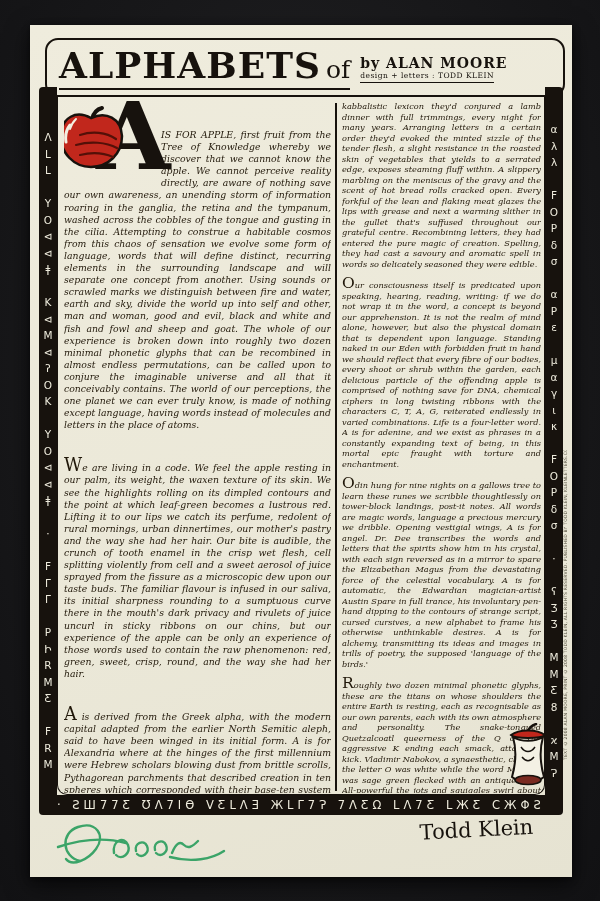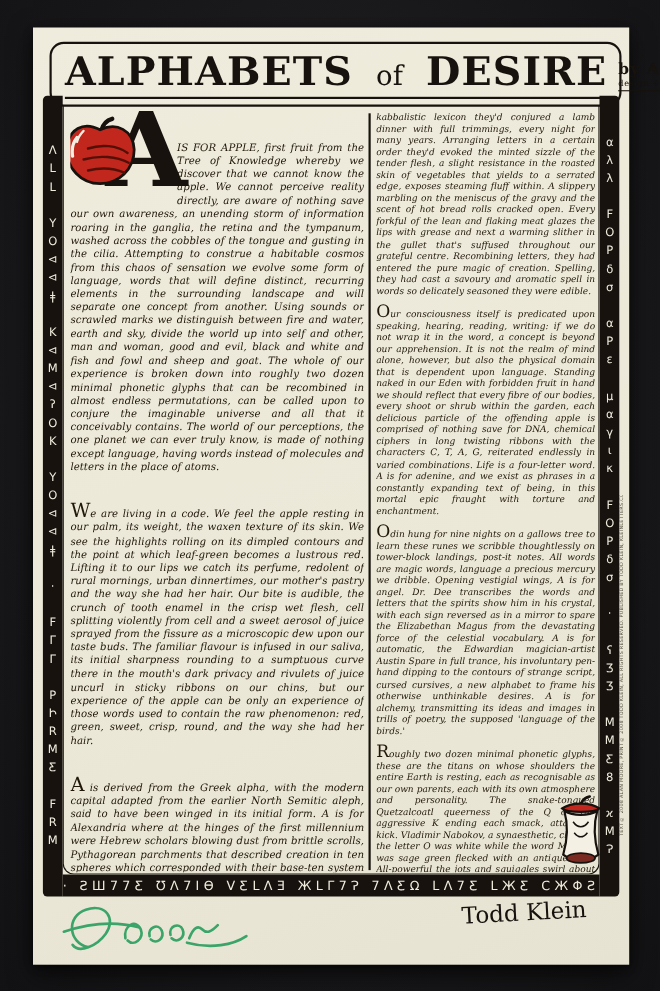--- a/index.html
+++ b/index.html
@@ -15,21 +15,21 @@
   }
   
   .title-frame{
     position:absolute;left:15px;top:13px;width:520px;height:59px;
     border:2px solid #17120d;border-radius:13px;
     display:flex;align-items:center;box-sizing:border-box;padding:2px 10px 0 12px;
   }
   .title-main{
     color:#17120d;white-space:nowrap;line-height:1;
     border-bottom:2px solid #17120d;padding-bottom:5px;
-    display:flex;align-items:baseline;gap:21px;
+    display:flex;align-items:baseline;gap:5px;
   }
   .t-word{font-size:36px;letter-spacing:1px;font-weight:bold;font-family:"DejaVu Serif",serif;}
   .t-of{font-size:25px;}
   .title-credits{margin-left:10px;color:#17120d;display:flex;flex-direction:column;align-items:flex-start;}
   .t-by{font-size:14px;font-weight:bold;letter-spacing:1px;white-space:nowrap;}
   .t-credit{font-size:7.5px;letter-spacing:.5px;border-bottom:1.5px solid #17120d;padding-bottom:2px;white-space:nowrap;}
   
   .band{background:#17120d;color:#efecdd;position:absolute;overflow:hidden;font-family:"DejaVu Sans",sans-serif;}
   .band-v{
     width:18px;top:62px;height:728px;
@@ -84,21 +84,20 @@
 </style>
 </head>
 <body>
 
 <div class="poster">
 
   <div class="title-frame">
     <div class="title-main">
       <span class="t-word">ALPHABETS</span>
       <span class="t-of">of</span>
-      <span class="t-word">DESIRE</span>
     </div>
     <div class="title-credits">
       <span class="t-by">by ALAN MOORE</span>
       <span class="t-credit">design + letters : TODD KLEIN</span>
     </div>
   </div>
 
   <div class="band band-v band-left">ΛLL YO⊲⊲ǂ K⊲M⊲ʔOK YO⊲⊲ǂ · FΓΓ ΡԻRMƸ FRM MFXIC ΡԻRMƸ</div>
   <div class="band band-v band-right">αλλ FOPδσ αΡε μαγικ FOPδσ · ʕƷƷ MMƸ8 ϰMɁ 2ϰUЧ MMƸ8</div>
   <div class="band band-bottom">· ƧШ77Ƹ ƱΛ7ІƟ VƸLΛƎ ЖLΓ7Ɂ 7ΛƸΩ LΛ7Ƹ LЖƸ ϹЖΦƧ ЖLƱ7 ·</div>

